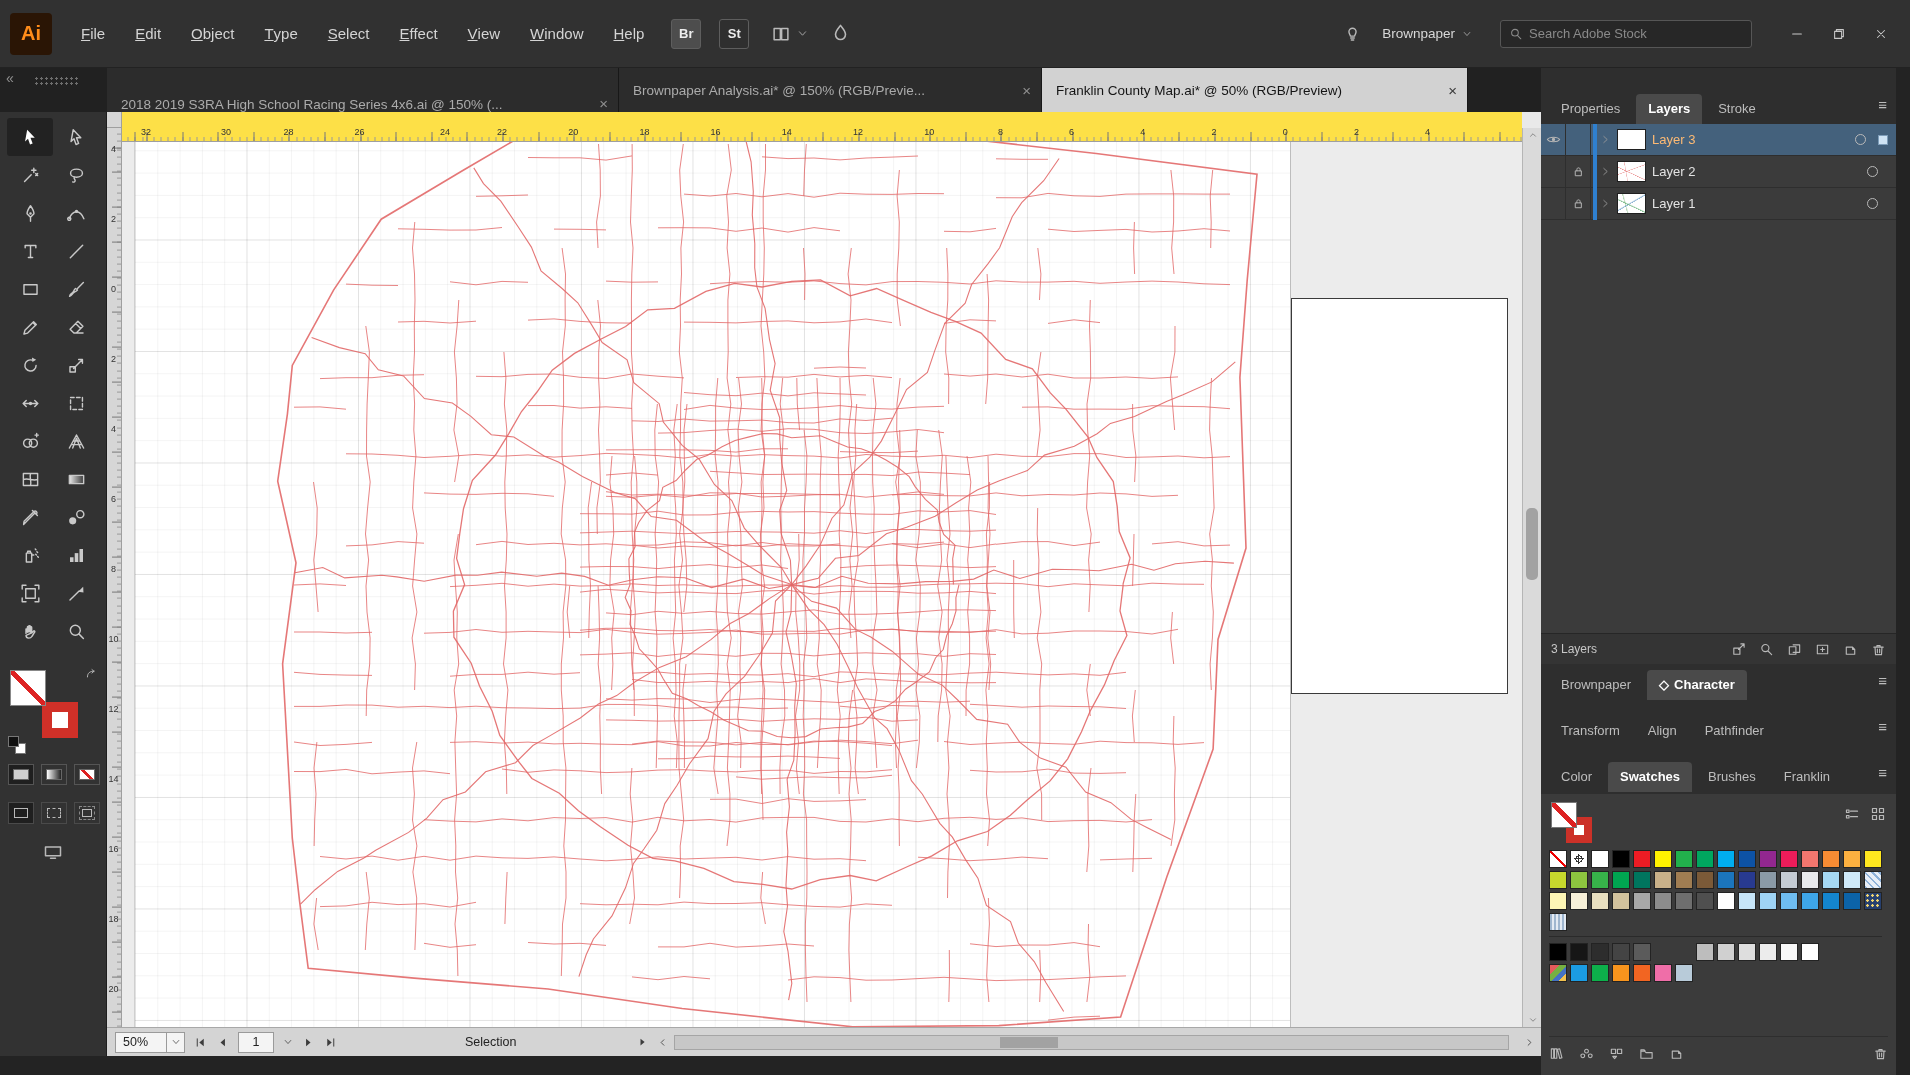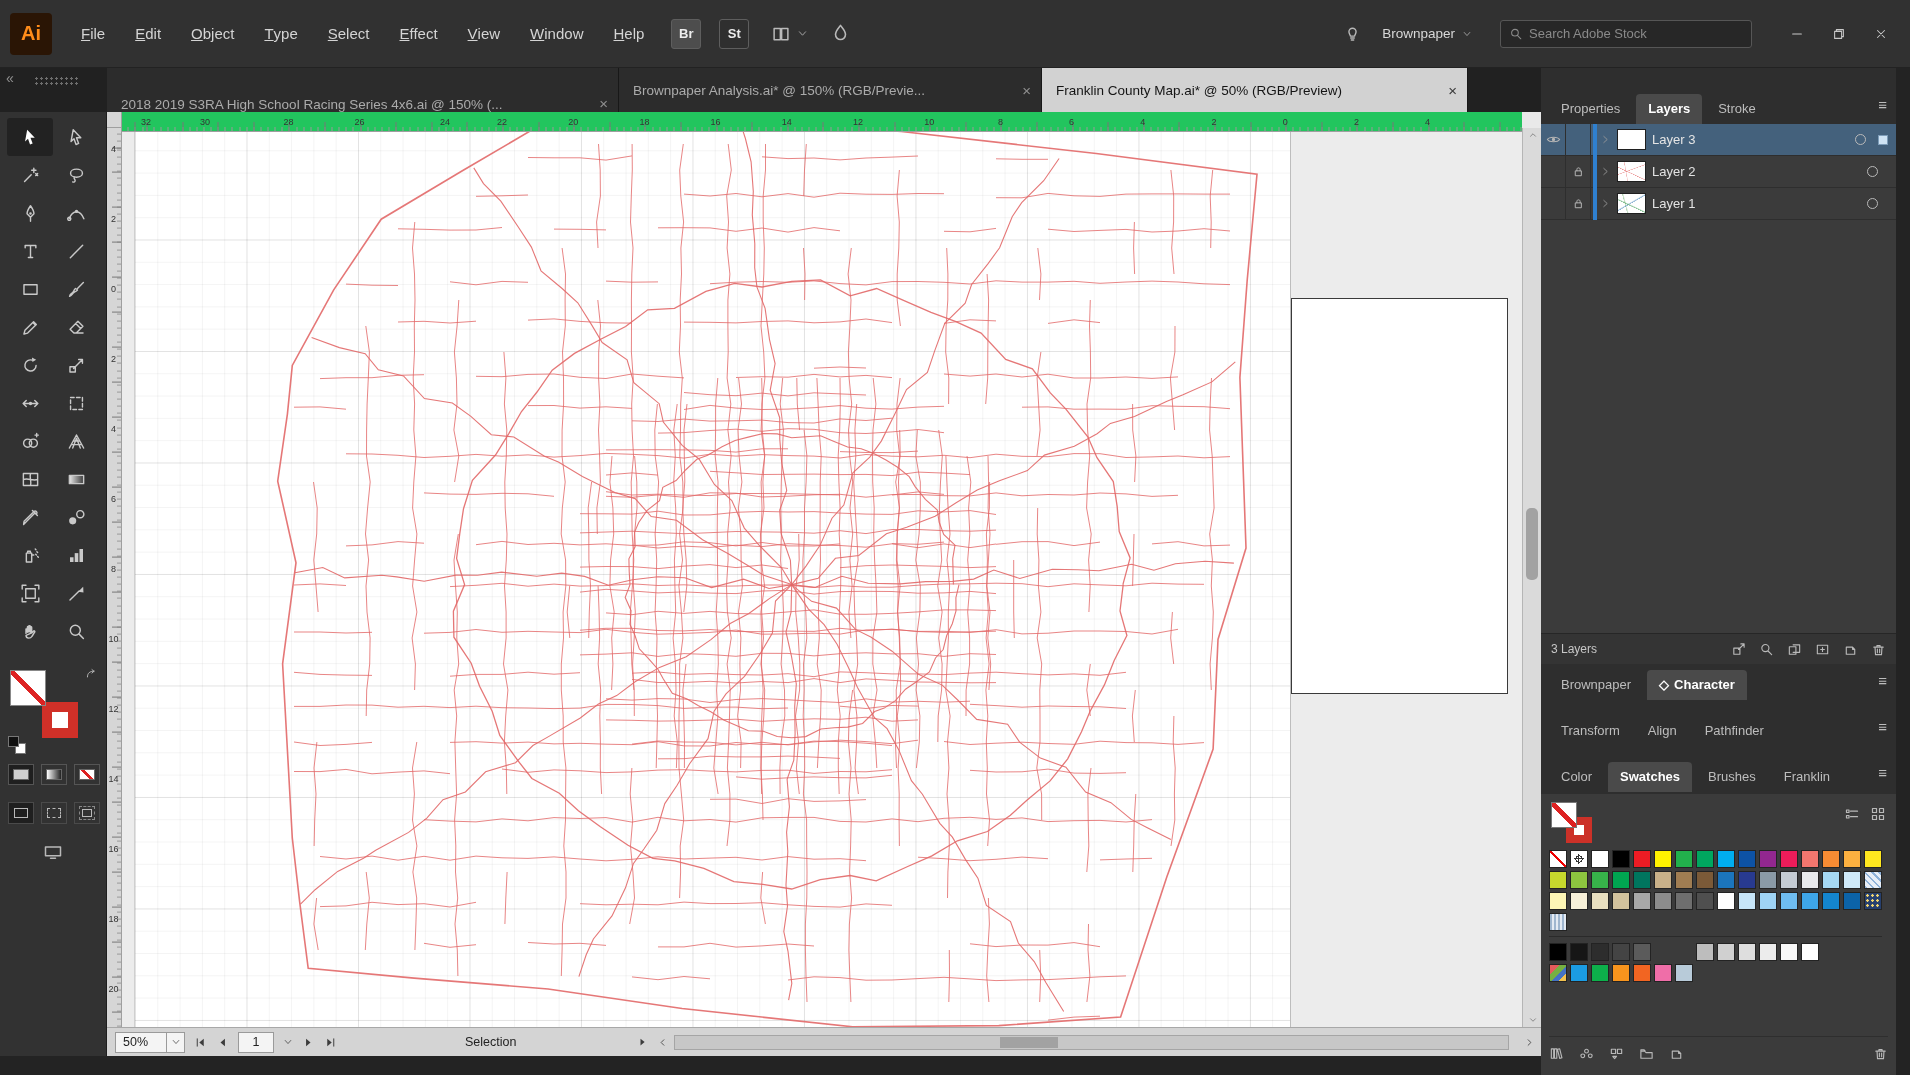--- a/index.html
+++ b/index.html
@@ -71,21 +71,21 @@
   .dmode.pressed{background:#1f1f1f}
   .dmode i{display:block;width:14px;height:10px;border:1px solid #b9b9b9}
   .dmode.d2 i{border-style:dashed}
   .dmode.d3 i{width:10px;height:8px;outline:1px dashed #888;outline-offset:2px}
   .screenmode{position:absolute;left:8px;top:730px;width:90px;display:flex;justify-content:center;color:#b9b9b9}
 
   
   .canvas{position:absolute;left:107px;top:112px;width:1434px;height:944px;background:#e9e9e9;z-index:5}
   .ruler-corner{position:absolute;left:0;top:0;width:15px;height:16px;background:#d6d6d6;
     border-right:1px solid #9f9f9f;border-bottom:1px solid #9f9f9f;z-index:3}
-  .ruler-top{position:absolute;left:15px;top:0;width:1400px;height:20px;background:#22c55e;
+  .ruler-top{position:absolute;left:15px;top:0;width:1400px;height:30px;background:#fde047;
     border-bottom:1px solid #9f9f9f;z-index:3;overflow:hidden}
   .ruler-top .tmin{position:absolute;left:0;right:0;bottom:0;height:4px;
     background:repeating-linear-gradient(90deg,#999 0 1px,transparent 1px 7.12px);background-position:24.5px 0}
   .ruler-top .tmaj{position:absolute;left:0;right:0;bottom:0;height:9px;
     background:repeating-linear-gradient(90deg,#777 0 1px,transparent 1px 35.6px);background-position:24.5px 0}
   .rlab{position:absolute;bottom:4px;font-size:9px;color:#333;transform:translateX(-50%)}
   .ruler-left{position:absolute;left:0;top:16px;width:15px;height:899px;background:#d6d6d6;
     border-right:1px solid #9f9f9f;z-index:3;overflow:hidden}
   .ruler-left .tmin{position:absolute;top:0;bottom:0;right:0;width:4px;
     background:repeating-linear-gradient(0deg,#999 0 1px,transparent 1px 7.12px);background-position:0 20.6px}
@@ -140,21 +140,21 @@
   .colorbar{width:4px;height:32px;background:#2f80d0;margin-left:2px}
   .lchev{width:17px;display:flex;justify-content:center;color:#9a9a9a}
   .lthumb{width:29px;height:21px;background:#fff;border:1px solid #1f1f1f;margin:0 6px 0 3px;flex:none}
   .lthumb.map{background-image:linear-gradient(25deg, transparent 42%, rgba(226,104,104,.75) 43%, transparent 46%),
     linear-gradient(-20deg, transparent 55%, rgba(226,104,104,.65) 56%, transparent 59%),
     linear-gradient(80deg, transparent 30%, rgba(226,104,104,.5) 31%, transparent 34%)}
   .lthumb.terrain{background-image:linear-gradient(25deg, transparent 40%, rgba(90,170,110,.8) 41%, transparent 46%),
     linear-gradient(-30deg, transparent 50%, rgba(80,140,190,.7) 51%, transparent 56%),
     linear-gradient(75deg, transparent 28%, rgba(120,180,120,.6) 29%, transparent 34%)}
   .lname{font-size:13px;color:#e3e3e3}
-  .lrow.selected .lname{color:#e5e5e5}
+  .lrow.selected .lname{color:#fdba74}
   .ltarget{margin-left:auto;width:11px;height:11px;border:1.4px solid #b9b9b9;border-radius:50%;margin-right:12px;flex:none}
   .lchip{width:10px;height:10px;background:#cfe3f4;border:1px solid #7d9cb8;margin-right:2px;flex:none}
   .lfoot{position:absolute;left:0;bottom:0;width:355px;height:31px;background:#343434;border-top:1px solid #262626;
     display:flex;align-items:center;font-size:12px;color:#c7c7c7;padding:0 10px}
   .lfoot .icons{margin-left:auto;display:flex;gap:13px;align-items:center;color:#b9b9b9}
   .swbody{position:absolute;left:0;top:726px;width:355px;height:281px;background:#3b3b3b}
   .swproxy{position:absolute;left:10px;top:8px;width:46px;height:46px}
   .swfill{position:absolute;left:0;top:0;width:26px;height:26px;background:#fff;border:1px solid #777;
     background-image:linear-gradient(45deg, transparent 43%, #d22 43% 57%, transparent 57%);z-index:2}
   .swstroke{position:absolute;left:15px;top:15px;width:26px;height:26px;background:#fff;border:8px solid #cc3128;z-index:1}
@@ -471,21 +471,21 @@
       </svg>
     </div>
 </div>
 
 <div class="canvas">
   <div class="ruler-corner"></div>
   <div class="ruler-top" id="ruler-top">
     <div class="tmin"></div>
       <div class="tmaj"></div>
   <span class="rlab" style="left: 24px;">32</span>
-      <span class="rlab" style="left: 83px;">30</span>
+      <span class="rlab" style="left: 104px;">30</span>
       <span class="rlab" style="left: 166.4px;">28</span>
       <span class="rlab" style="left: 237.6px;">26</span>
       <span class="rlab" style="left: 323px;">24</span>
       <span class="rlab" style="left: 380px;">22</span>
       <span class="rlab" style="left: 451.2px;">20</span>
       <span class="rlab" style="left: 522.4px;">18</span>
       <span class="rlab" style="left: 593.6px;">16</span>
       <span class="rlab" style="left: 664.8px;">14</span>
       <span class="rlab" style="left: 736px;">12</span>
       <span class="rlab" style="left: 807.2px;">10</span>

